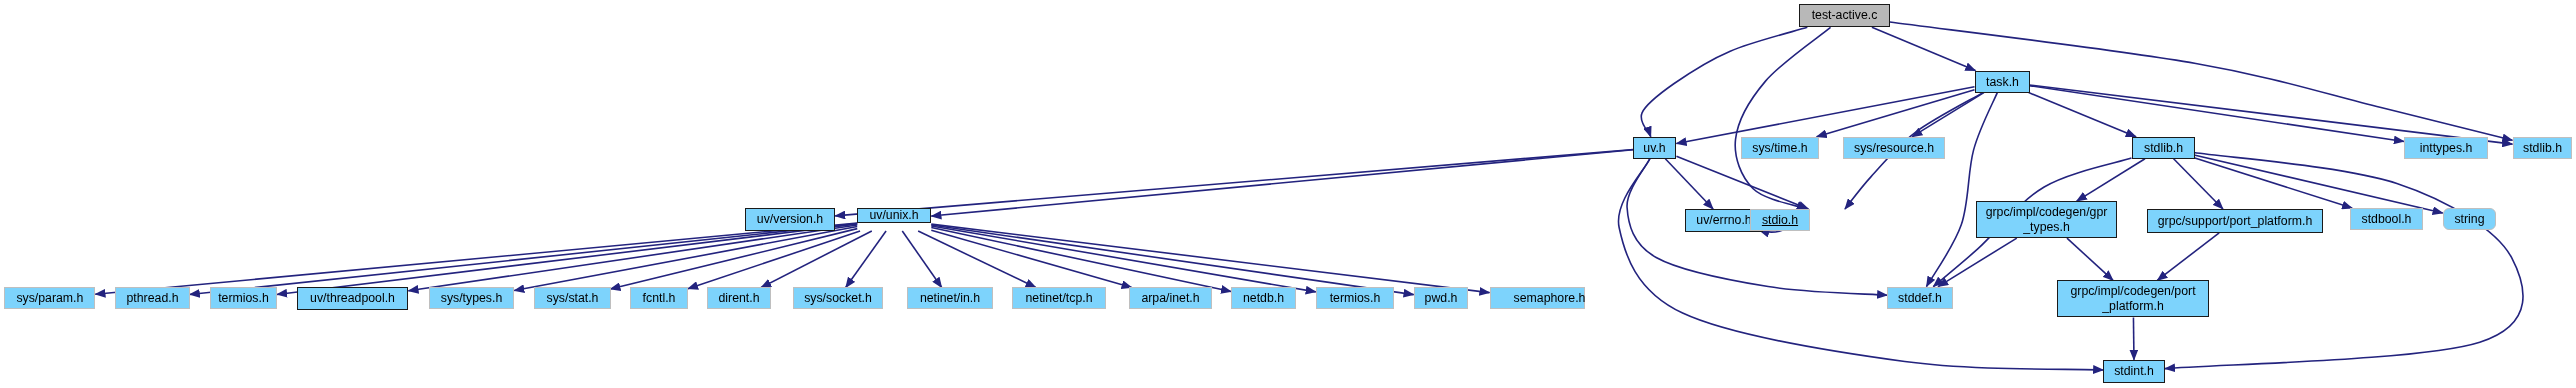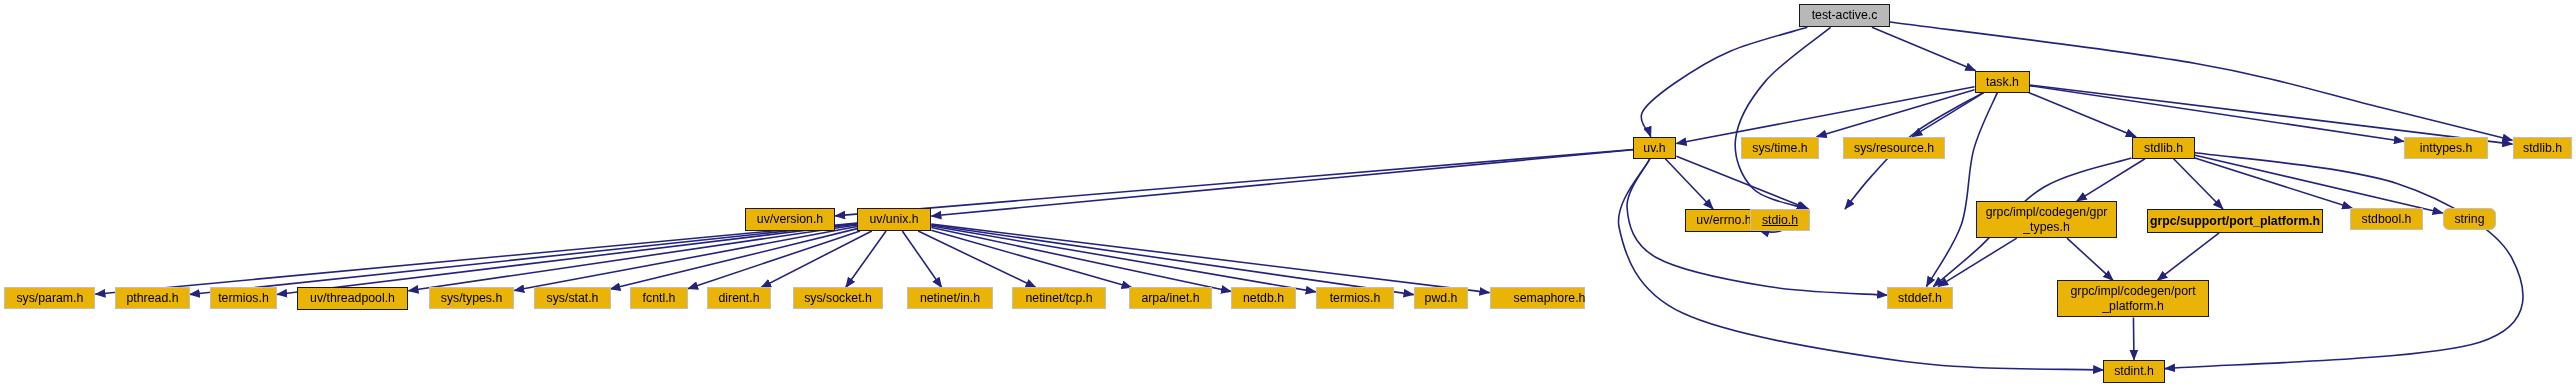--- a/index.html
+++ b/index.html
@@ -8,21 +8,21 @@
     width:2576px;height:388px;
     background:#ffffff;
     font-family:"Liberation Sans", sans-serif;
     overflow:hidden;
   }
   #edge-layer{position:absolute;left:0;top:0;width:2576px;height:388px;}
   .node{
     position:absolute;
     display:flex;align-items:center;justify-content:center;
     text-align:center;
-    background:#eab308;
+    background:#7dd3fc;
     border:0.9px solid #bfbfbf;
     box-sizing:border-box;
     font-size:12.3px;line-height:15px;
     color:#000000;
     white-space:pre-line;
     cursor:default;
   }
   .node.doc{border:1.8px solid #1a1a1a;cursor:pointer;}
   .node.root{border:1.8px solid #1a1a1a;background:#b8b8b8;}
   .edge{fill:none;stroke-width:1.8px;}
@@ -88,26 +88,26 @@
   <div id="nodes">
       <div class="node root" style="left: 1799px; top: 4.4px; width: 91px; height: 23px;">test-active.c</div>
       <div class="node doc" style="left: 1975px; top: 71px; width: 55px; height: 22px;">task.h</div>
       <div class="node doc" style="left: 1633px; top: 137px; width: 43px; height: 22px;">uv.h</div>
       <div class="node plain" style="left: 1741px; top: 137px; width: 78px; height: 22px;">sys/time.h</div>
       <div class="node plain" style="left: 1843px; top: 137px; width: 102px; height: 22px;">sys/resource.h</div>
       <div class="node doc" style="left: 2132px; top: 137px; width: 63px; height: 22px;">stdlib.h</div>
       <div class="node plain" style="left: 2404px; top: 137px; width: 84px; height: 22px;">inttypes.h</div>
       <div class="node plain" style="left: 2513px; top: 137px; width: 59px; height: 22px;">stdlib.h</div>
       <div class="node doc" style="left: 745px; top: 208px; width: 90px; height: 23px;">uv/version.h</div>
-      <div class="node doc" style="left: 857px; top: 208px; width: 74px; height: 23px;">uv/unix.h</div>
+      <div class="node doc" style="left: 857px; top: 208px; width: 74px; height: 15px;">uv/unix.h</div>
       <div class="node doc" style="left: 1685px; top: 209px; width: 78px; height: 23px;">uv/errno.h</div>
       <div class="node plain" style="left: 1750px; top: 209px; width: 60px; height: 22px; text-decoration: underline;">stdio.h</div>
       <div class="node doc" style="left: 1976px; top: 201px; width: 141px; height: 37px;">grpc/impl/codegen/gpr
 _types.h</div>
-      <div class="node doc" style="left: 2147px; top: 209px; width: 176px; height: 24px; font-weight: bold;">grpc/support/port_platform.h</div>
+      <div class="node doc" style="left: 2147px; top: 209px; width: 176px; height: 24px;">grpc/support/port_platform.h</div>
       <div class="node plain" style="left: 2350px; top: 208px; width: 73px; height: 22px;">stdbool.h</div>
       <div class="node plain" style="left: 2443px; top: 208px; width: 53px; height: 22px; border-radius: 6px;">string</div>
       <div class="node plain" style="left: 4.4px; top: 287px; width: 91px; height: 22px;">sys/param.h</div>
       <div class="node plain" style="left: 115px; top: 287px; width: 75px; height: 22px;">pthread.h</div>
       <div class="node plain" style="left: 210px; top: 287px; width: 67px; height: 22px;">termios.h</div>
       <div class="node doc" style="left: 297px; top: 287px; width: 111px; height: 23px;">uv/threadpool.h</div>
       <div class="node plain" style="left: 429px; top: 287px; width: 85px; height: 22px;">sys/types.h</div>
       <div class="node plain" style="left: 534px; top: 287px; width: 77px; height: 22px;">sys/stat.h</div>
       <div class="node plain" style="left: 630px; top: 287px; width: 58px; height: 22px;">fcntl.h</div>
       <div class="node plain" style="left: 707px; top: 287px; width: 64px; height: 22px;">dirent.h</div>

